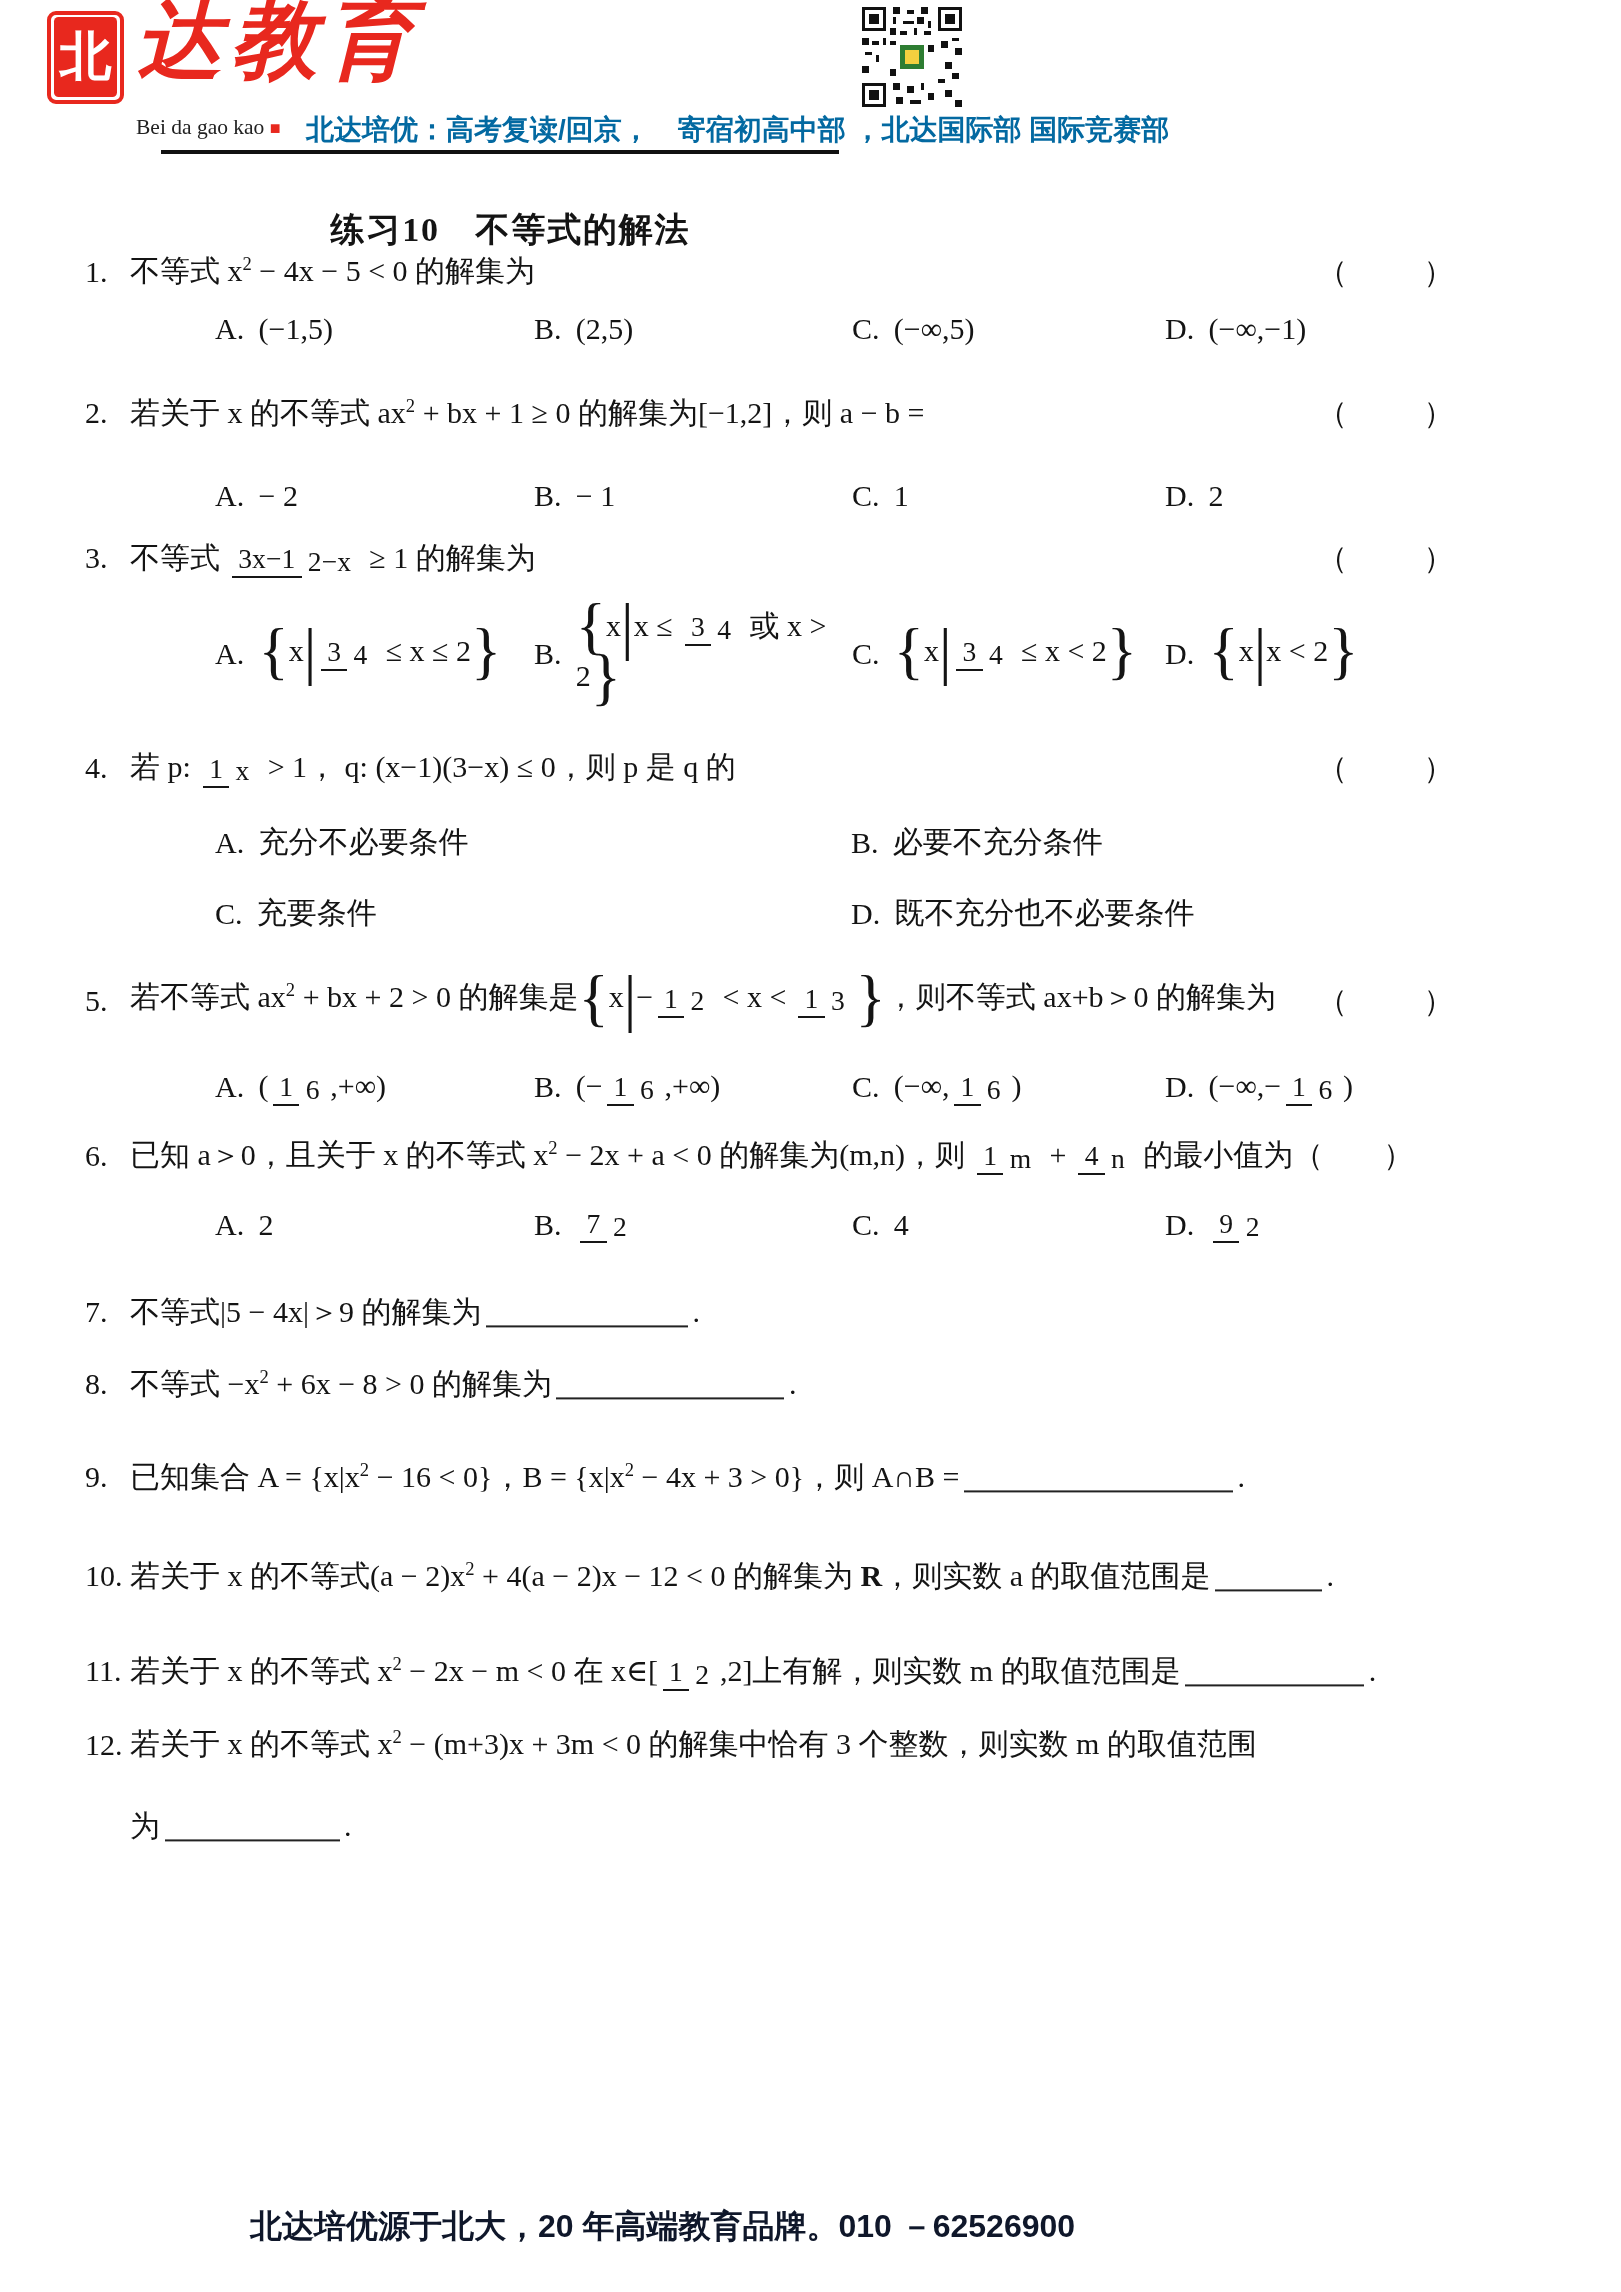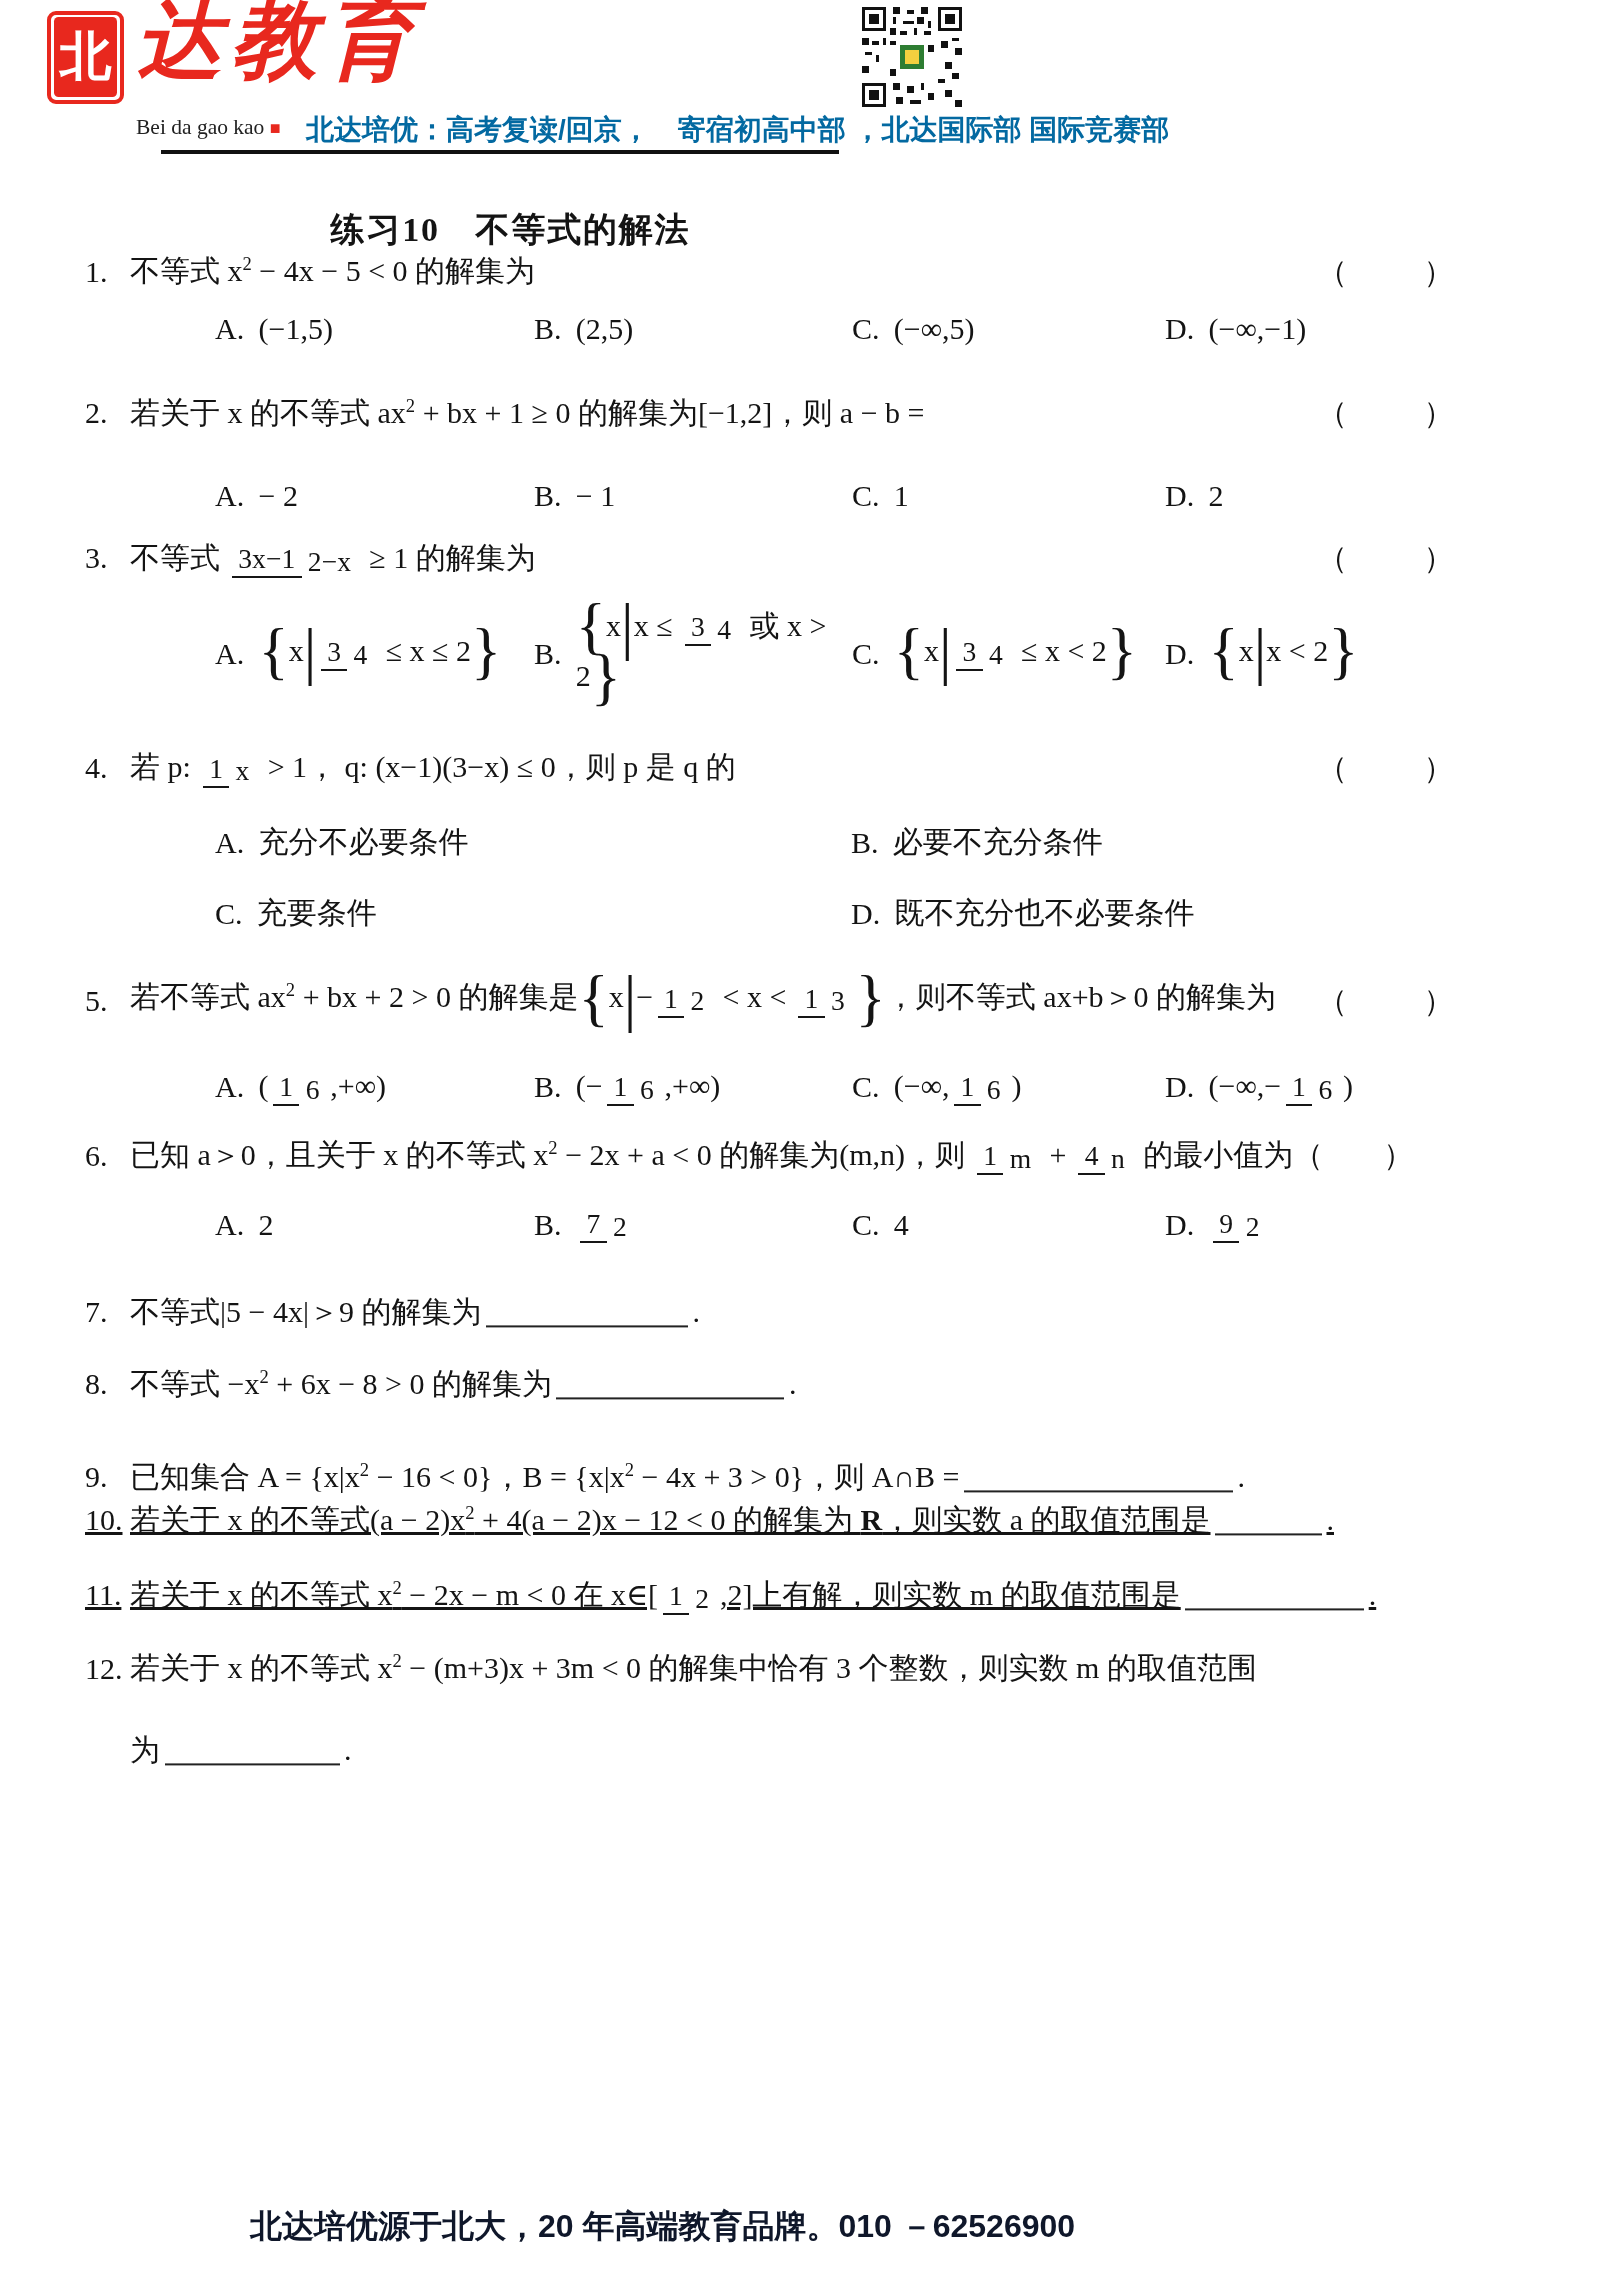--- a/index.html
+++ b/index.html
@@ -57,22 +57,22 @@
   
   .q1{margin-top:23px;} .q1 .opts{margin-top:19.7px;}
   .q2{margin-top:47px;} .q2 .opts{margin-top:45px;}
   .q3{margin-top:25px;} .q3 .opts{margin-top:25px;}
   .q4{margin-top:43px;} .q4 .opts.row1{margin-top:34px;} .q4 .opts.row2{margin-top:30px;}
   .q5{margin-top:41px;} .q5 .opts{margin-top:43px;}
   .q6{margin-top:29px;} .q6 .opts{margin-top:30px;}
   .q7{margin-top:47px;}
   .q8{margin-top:29px;}
   .q9{margin-top:50px;}
-  .q10{text-decoration:underline;}
-  .q11{margin-top:32px;text-decoration:underline;}
+  .q10{margin-top:56px;}
+  .q11{margin-top:52px;}
   .q12{margin-top:32px;} .q12 .stem2{margin-top:39px;}
   
   .footer{position:absolute;top:2205px;left:0;width:1325px;text-align:center;
         color:#0f172a;font-size:32px;font-weight:bold;
         font-family:"Liberation Sans",sans-serif;}
 </style>
 </head>
 <body>
 
 <div class="page">

